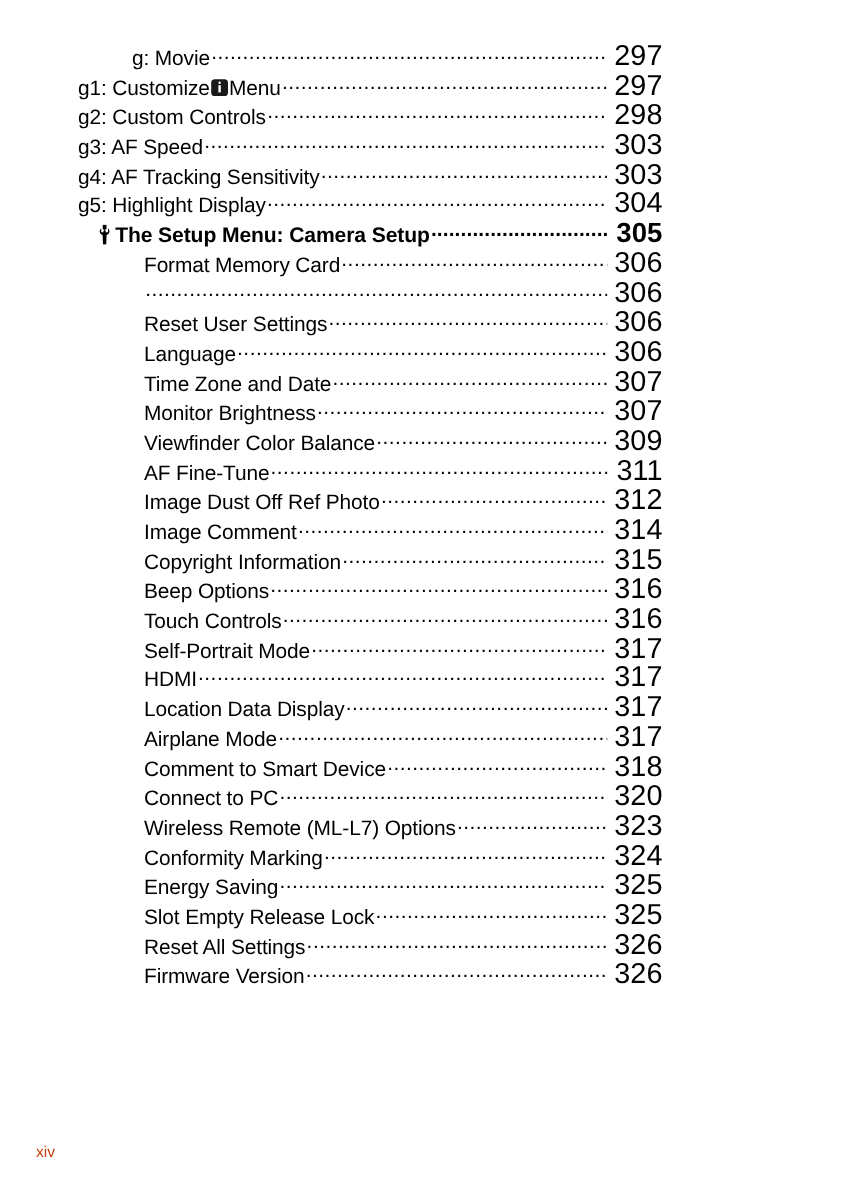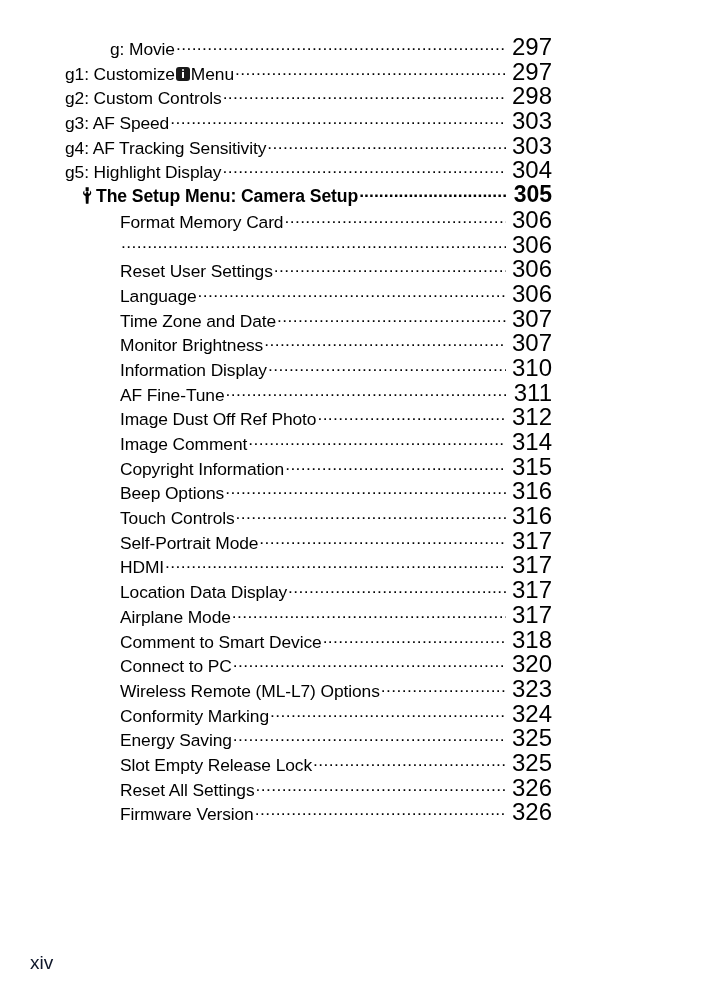--- a/index.html
+++ b/index.html
@@ -135,22 +135,22 @@
   }
   .pageno.bold {
     font-weight: bold;
     font-size: 23px;
   }
 
   #folio {
     position: absolute;
     left: 30px;
     top: 952px;
-    font-size: 19px;
-    color: #0f172a;
+    font-size: 13px;
+    color: #c2410c;
   }
 </style>
 </head>
 <body>
 
 <div id="page">
 
   <div id="toc">
       <div class="toc-row lvl-group">
         <span class="label">g: Movie</span>
@@ -218,23 +218,23 @@
         <span class="label">Time Zone and Date</span>
         <span class="leader"></span>
         <span class="pageno">307</span>
       </div>
       <div class="toc-row lvl-item">
         <span class="label">Monitor Brightness</span>
         <span class="leader"></span>
         <span class="pageno">307</span>
       </div>
       <div class="toc-row lvl-item">
-        <span class="label">Information Display</span>
-        <span class="leader"></span>
-        <span class="pageno">310</span>
+        <span class="label">Viewfinder Color Balance</span>
+        <span class="leader"></span>
+        <span class="pageno">309</span>
       </div>
       <div class="toc-row lvl-item">
         <span class="label">AF Fine-Tune</span>
         <span class="leader"></span>
         <span class="pageno">311</span>
       </div>
       <div class="toc-row lvl-item">
         <span class="label">Image Dust Off Ref Photo</span>
         <span class="leader"></span>
         <span class="pageno">312</span>

